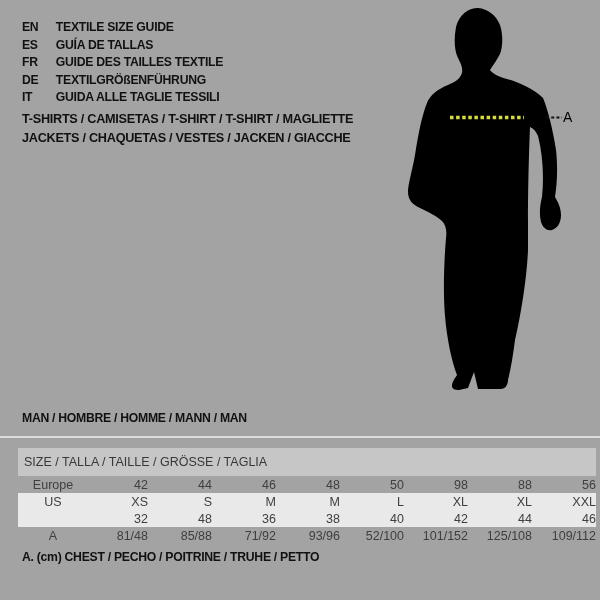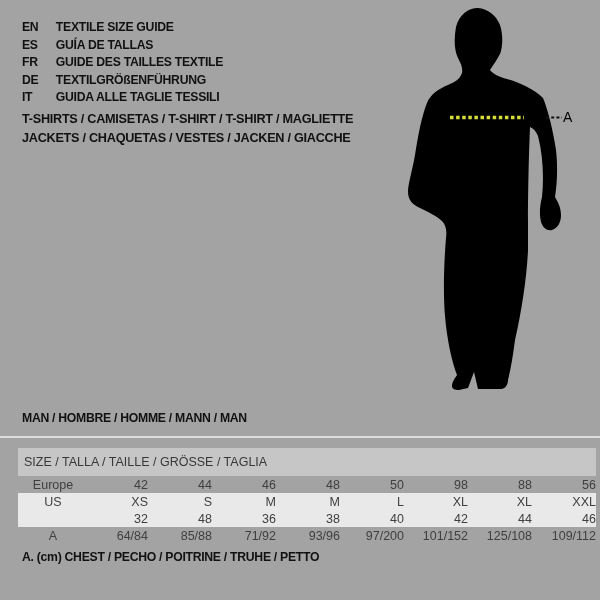--- a/index.html
+++ b/index.html
@@ -158,25 +158,25 @@
       <div class="st-val">36</div>
       <div class="st-val">38</div>
       <div class="st-val">40</div>
       <div class="st-val">42</div>
       <div class="st-val">44</div>
       <div class="st-val">46</div>
     </div>
 
     <div class="st-row">
       <div class="st-lbl">A</div>
-      <div class="st-val">64/84</div>
+      <div class="st-val">81/48</div>
       <div class="st-val">85/88</div>
       <div class="st-val">71/92</div>
       <div class="st-val">93/96</div>
-      <div class="st-val">97/200</div>
+      <div class="st-val">52/100</div>
       <div class="st-val">101/152</div>
       <div class="st-val">125/108</div>
       <div class="st-val">109/112</div>
     </div>
   </div>
 
   <div class="footnote condensed">A. (cm) CHEST / PECHO / POITRINE / TRUHE / PETTO</div>
 
 </div>
 

